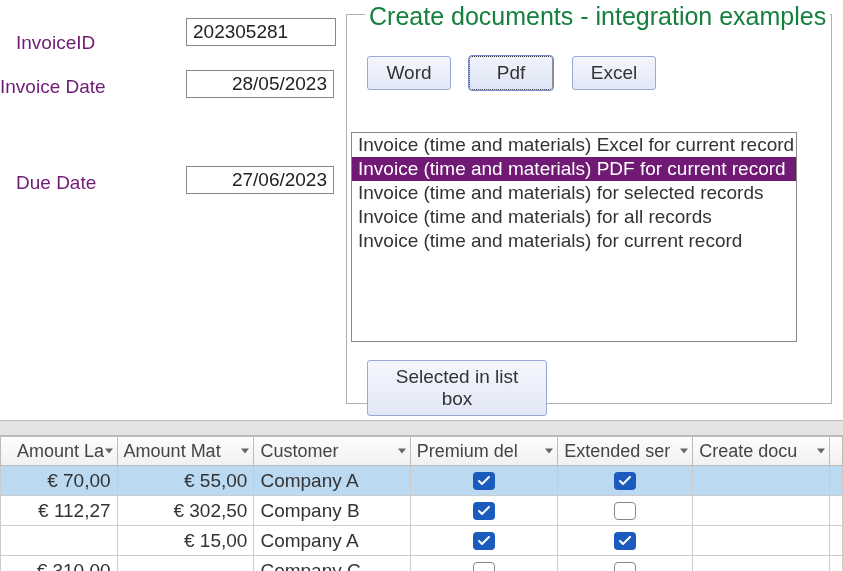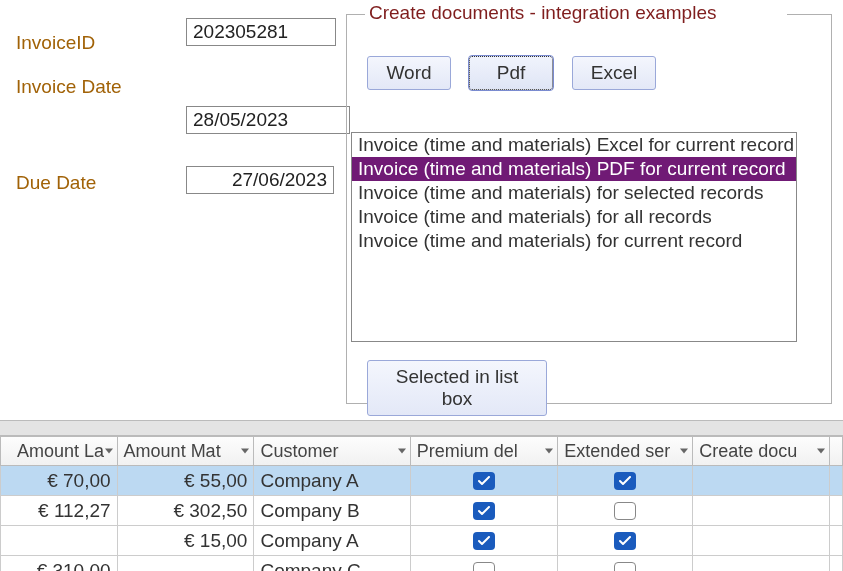--- a/index.html
+++ b/index.html
@@ -14,21 +14,21 @@
     position: relative;
   }
   .form-area {
     position: relative;
     width: 843px;
     height: 420px;
   }
   .field-label {
     position: absolute;
     font-size: 19px;
-    color: #a16207;
+    color: #701a75;
     text-align: right;
   }
   .field-input {
     position: absolute;
     border: 1px solid #888;
     font-size: 19px;
     padding: 2px 6px;
     font-family: inherit;
     background: #fff;
     color: #222;
@@ -54,22 +54,22 @@
     left: 0; top: 0;
     width: 18px;
     border-top: 1px solid #b0b0b0;
   }
   .fieldset-legend {
     position: absolute;
     top: -12px;
     left: 18px;
     background: #fff;
     padding: 0 4px;
-    font-size: 19px;
-    color: #7f1d1d;
+    font-size: 25px;
+    color: #15803d;
     white-space: nowrap;
   }
   .fieldset-top::after {
     content: "";
     position: absolute;
     right: 0; top: 0;
     left: 440px;
     border-top: 1px solid #b0b0b0;
   }
 
@@ -198,22 +198,22 @@
   .col-w6 { width: 12px; }
 </style>
 </head>
 <body>
 
 <div class="form-area">
 
   <div class="field-label" style="left:16px; top:32px;">InvoiceID</div>
   <input class="field-input" style="left: 186px; top: 18px; width: 150px; text-align: left;" value="202305281">
 
-  <div class="field-label" style="left:16px; top:76px;">Invoice Date</div>
-  <input class="field-input" style="left: 186px; top: 70px; width: 164px;  margin-top: 36px;" value="28/05/2023">
+  <div class="field-label" style="left:0; top:76px;">Invoice Date</div>
+  <input class="field-input" style="left: 186px; top: 70px; width: 148px; text-align: right;" value="28/05/2023">
 
   <div class="field-label" style="left:16px; top:172px;">Due Date</div>
   <input class="field-input" style="left: 186px; top: 166px; width: 148px; text-align: right;" value="27/06/2023">
 
   <div class="fieldset">
     <div class="fieldset-top"></div>
     <div class="fieldset-legend">Create documents - integration examples</div>
 
     <div class="btn" style="left:20px; top:42px; width:84px;">Word</div>
     <div class="btn focus" style="left:122px; top:42px; width:84px;">Pdf</div>

